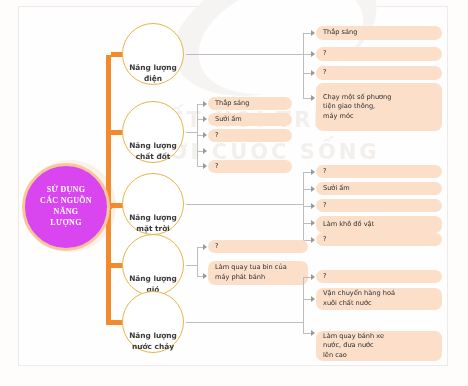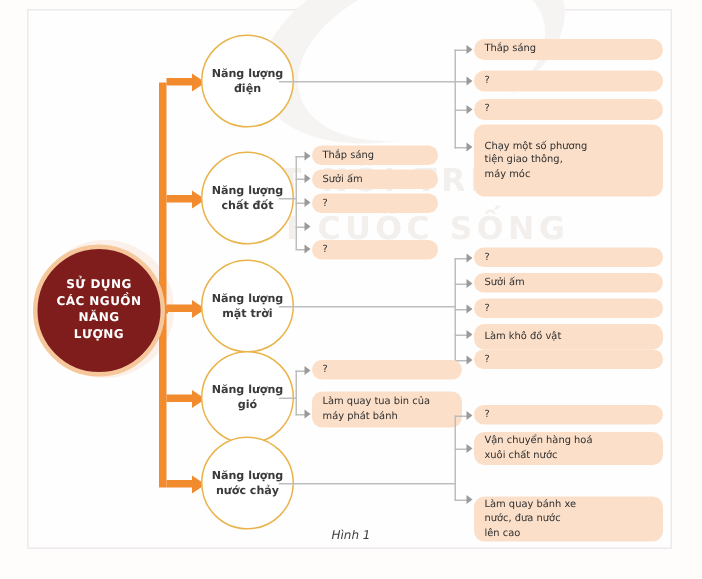--- a/index.html
+++ b/index.html
@@ -57,25 +57,26 @@
     border-radius:50%;
     background:#fbf1ea;
   }
 
   
   .center-node{
     position:absolute;
     left:22px;top:163px;
     width:88px;height:88px;
     border-radius:50%;
-    background:#7f1d1d;
+    background:#d946ef;
     border:3px solid #f7c79c;
     box-sizing:border-box;
     display:flex;align-items:center;justify-content:center;
     text-align:center;
+    font-family:Liberation Serif, serif;
   }
   .center-node span{
     color:#ffffff;
     font-size:8px;
     font-weight:bold;
     line-height:1.35;
     letter-spacing:0.3px;
     white-space:pre-line;
   }
 
@@ -106,23 +107,22 @@
   }
 
   
   .circle{
     position:absolute;
     width:62px;height:62px;
     border-radius:50%;
     border:1.4px solid #e8b44a;
     background:#ffffff;
     box-sizing:border-box;
-    display:flex;align-items:center;justify-content:center;
+    display:flex;align-items:flex-end;justify-content:center;
     text-align:center;
-    margin-left:12px;
   }
   .circle span{
     font-size:7.4px;
     font-weight:bold;
     color:#3a3a3a;
     line-height:1.4;
     white-space:pre-line;
   }
 
   
@@ -345,15 +345,14 @@
   </div>
 
   <div class="gline" style="left:303px;top:333px;width:9px;height:1px;"></div>
   <div class="ghead" style="left:311px;top:330px;"></div>
   <div class="box" style="left:316px;top:315px;width:126px;height:30px;margin-top:16px;">
     <span>Làm quay bánh xe
 nước, đưa nước
 lên cao</span>
   </div>
 
-  <div class="caption">Hình 1</div>
 
 </div>
 
 </body></html>

